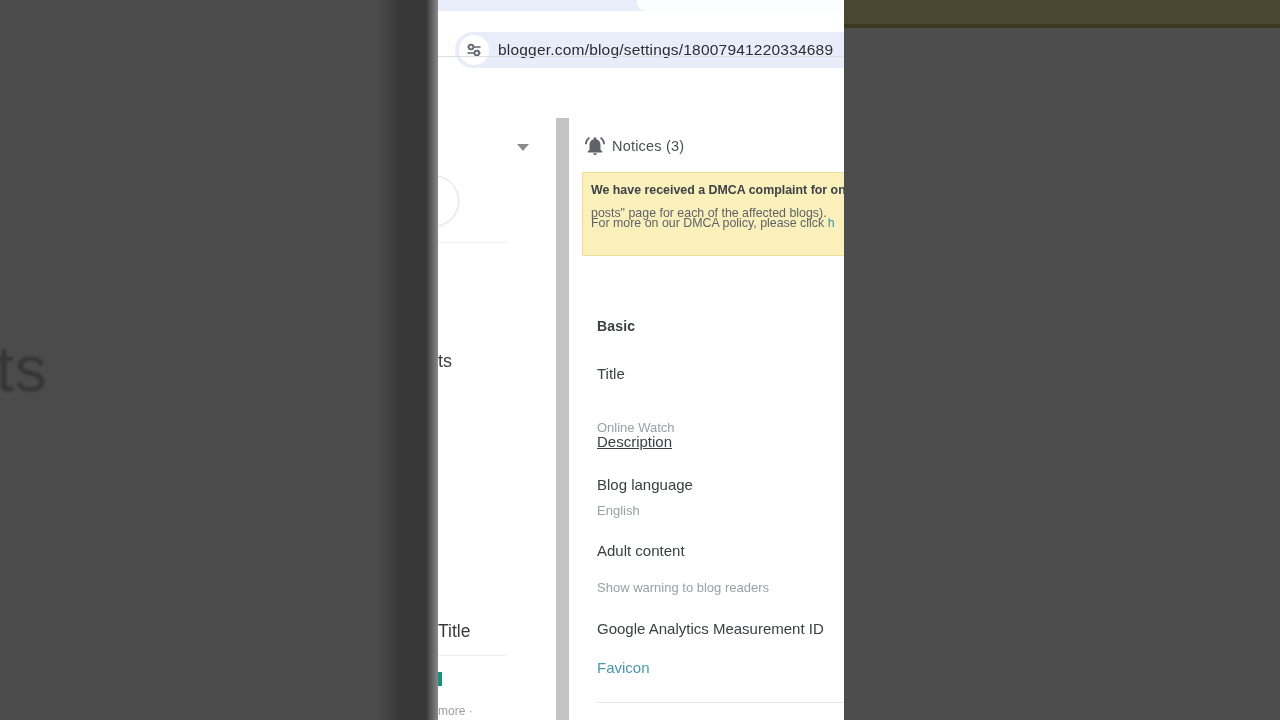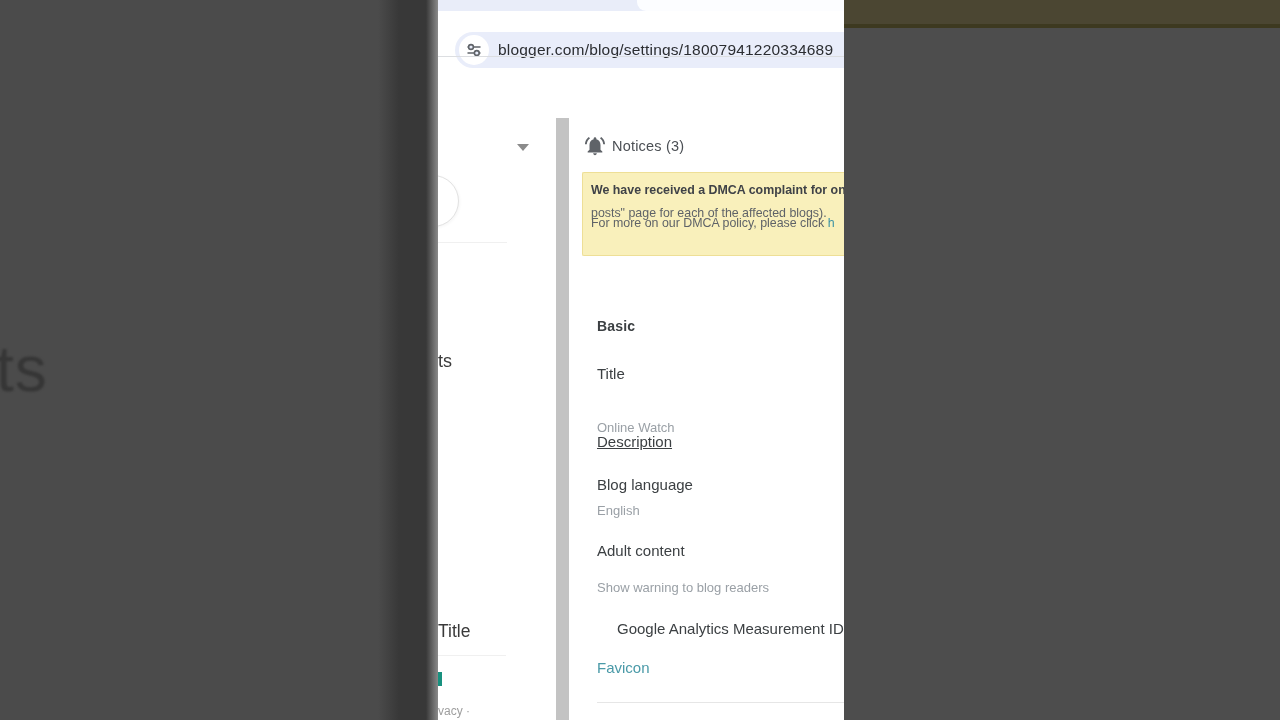--- a/index.html
+++ b/index.html
@@ -97,21 +97,21 @@
   .sec-title { left: 159px; top: 318px; font-size: 14px; font-weight: bold; color: #3c4043; letter-spacing: 0.2px; }
   .row-label { position: absolute; left: 159px; font-size: 15px; color: #3c4043; white-space: nowrap; }
   .row-value { position: absolute; left: 159px; font-size: 13px; color: #9aa0a6; white-space: nowrap; }
   .r-title { top: 365px; }
   .v-title { top: 393px; margin-top: 27px; }
   .r-desc { top: 433px; text-decoration: underline; }
   .r-lang { top: 476px; text-align: center; }
   .v-lang { top: 503px; }
   .r-adult { top: 542px; }
   .v-warning { top: 580px; font-size: 13px; }
-  .r-ga { top: 620px; margin-left: 20px; }
+  .r-ga { top: 620px; }
   .r-favicon { top: 659px; color: #4a9aa8; }
   .content-divider { left: 159px; top: 702px; right: 0; height: 1px; background: #e6e6e6; }
 </style>
 </head>
 <body>
 
 <div class="abs bg-left">
   <div class="abs bg-big-text">ts</div>
   <div class="abs bg-left-shade" style="left:378px;"></div>
 </div>
@@ -138,21 +138,21 @@
   </div>
   <div class="abs chrome-divider"></div>
 
   <div class="abs sb-caret"></div>
   <div class="abs sb-avatar-arc"></div>
   <div class="abs sb-div1"></div>
   <div class="abs sb-item-ts">ts</div>
   <div class="abs sb-item-list">Title</div>
   <div class="abs sb-div2"></div>
   <div class="abs sb-teal-frag"></div>
-  <div class="abs sb-privacy">vacy  ·</div>
+  <div class="abs sb-privacy">more  ·</div>
 
   <div class="abs scrollbar"></div>
 
   <svg class="abs bell" viewBox="0 0 24 24">
     <path fill="#5f6368" d="M12 22c1.1 0 2-.9 2-2h-4c0 1.1.9 2 2 2zm6-6v-5c0-3.07-1.63-5.64-4.5-6.32V4c0-.83-.67-1.5-1.5-1.5s-1.5.67-1.5 1.5v.68C7.63 5.36 6 7.92 6 11v5l-2 2v1h16v-1l-2-2z"></path>
     <path fill="#5f6368" d="M6.58 3.58L5.15 2.15C2.76 3.97 1.18 6.8 1.03 10h2c.15-2.65 1.51-4.97 3.55-6.42zM20.97 10h2c-.15-3.2-1.73-6.03-4.12-7.85l-1.42 1.43c2.02 1.45 3.39 3.77 3.54 6.42z"></path>
   </svg>
   <div class="abs notices-label">Notices (3)</div>
 
   <div class="abs notice-box">

